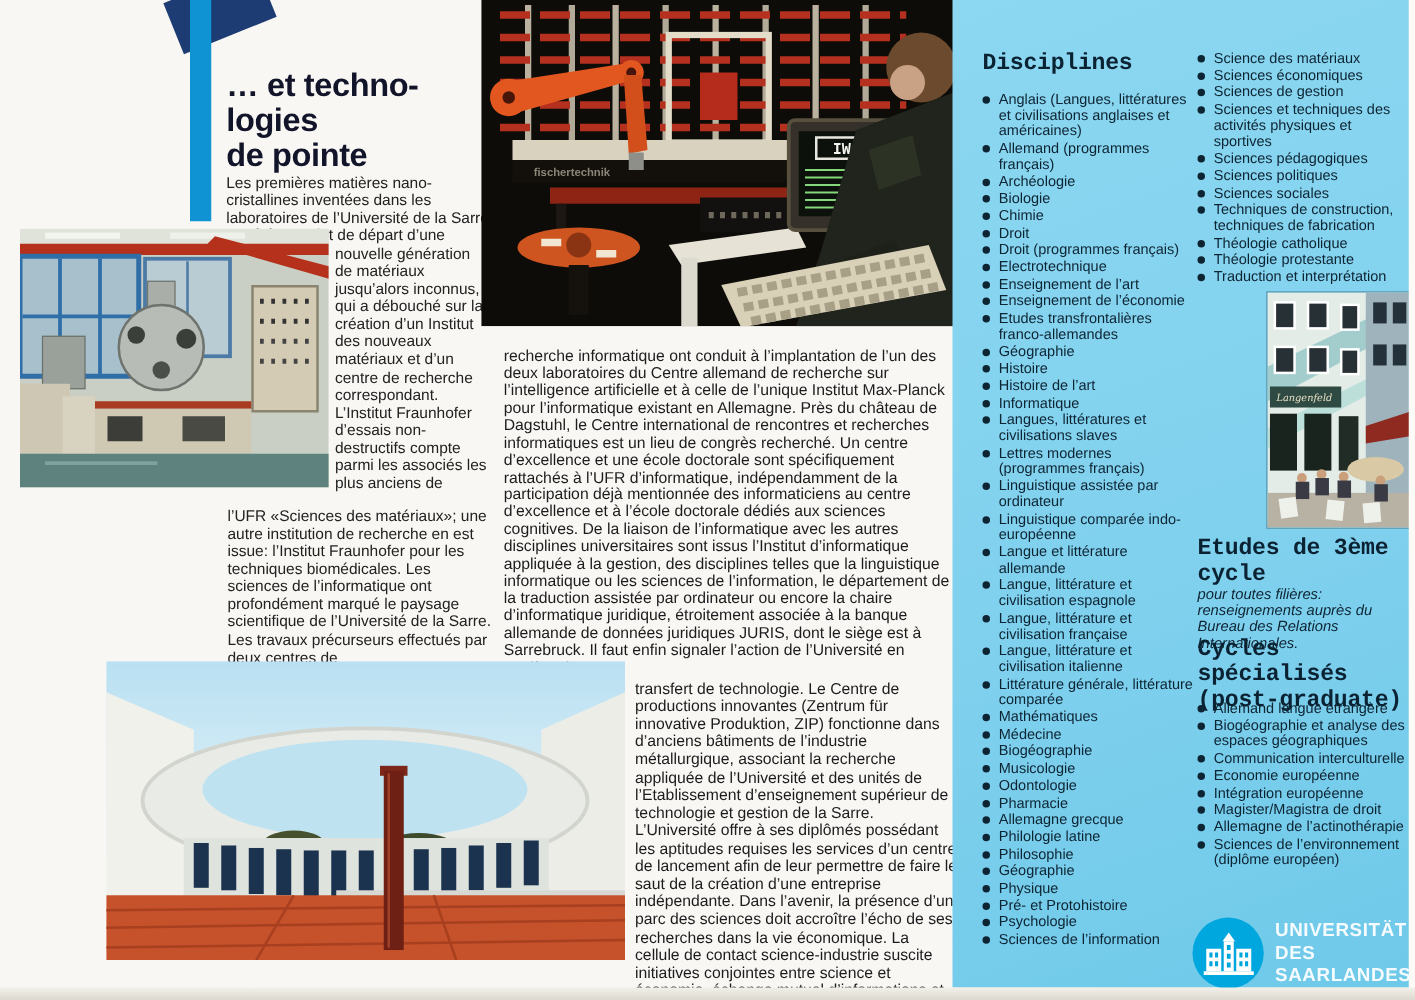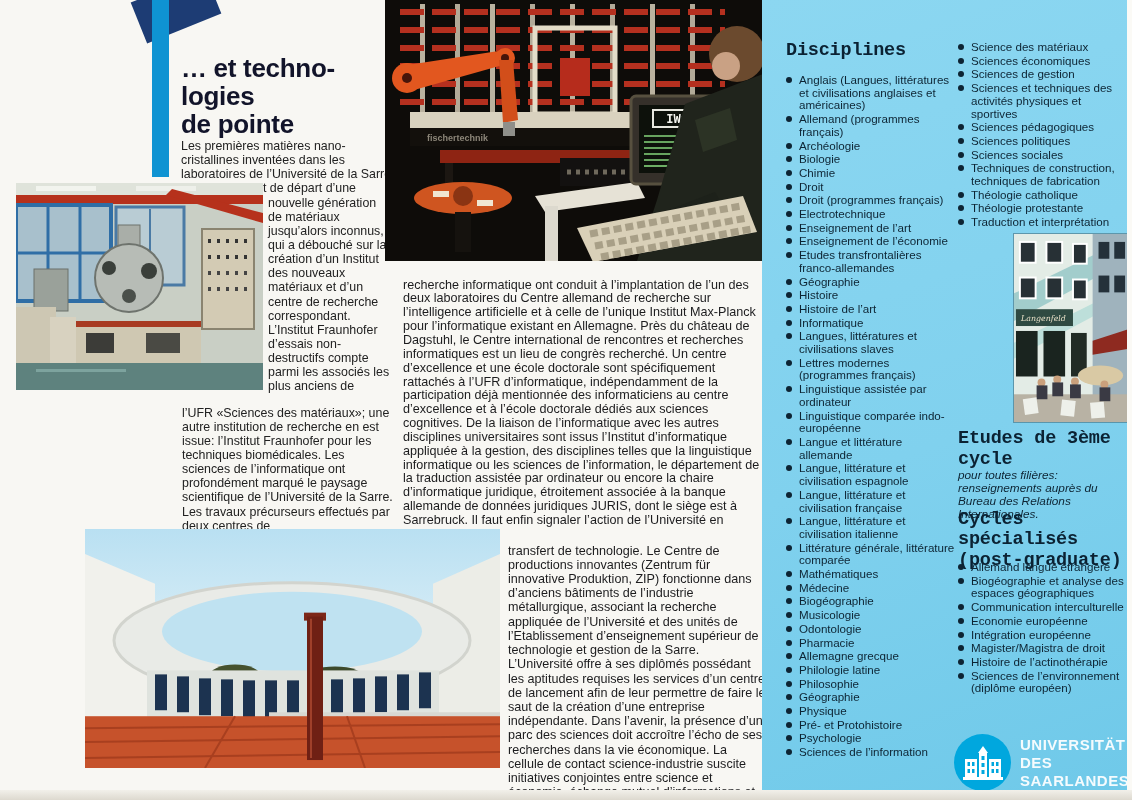--- a/index.html
+++ b/index.html
@@ -389,21 +389,21 @@
         <li><span class="dot"></span><span>Biogéographie et analyse des espaces géographiques</span></li>
 
         <li><span class="dot"></span><span>Communication interculturelle</span></li>
 
         <li><span class="dot"></span><span>Economie européenne</span></li>
 
         <li><span class="dot"></span><span>Intégration européenne</span></li>
 
         <li><span class="dot"></span><span>Magister/Magistra de droit</span></li>
 
-        <li><span class="dot"></span><span>Histoire de l’actinothérapie</span></li>
+        <li><span class="dot"></span><span>Allemagne de l’actinothérapie</span></li>
 
         <li><span class="dot"></span><span>Sciences de l’environnement (diplôme européen)</span></li>
       </ul>
 
     <div class="logo">
       <div class="logo-circle">
         <svg width="44" height="40" viewBox="0 0 44 40">
           <g fill="#ffffff">
             <polygon points="17,10 22,3 27,10"></polygon>
             <rect x="18" y="10" width="8" height="24"></rect>

